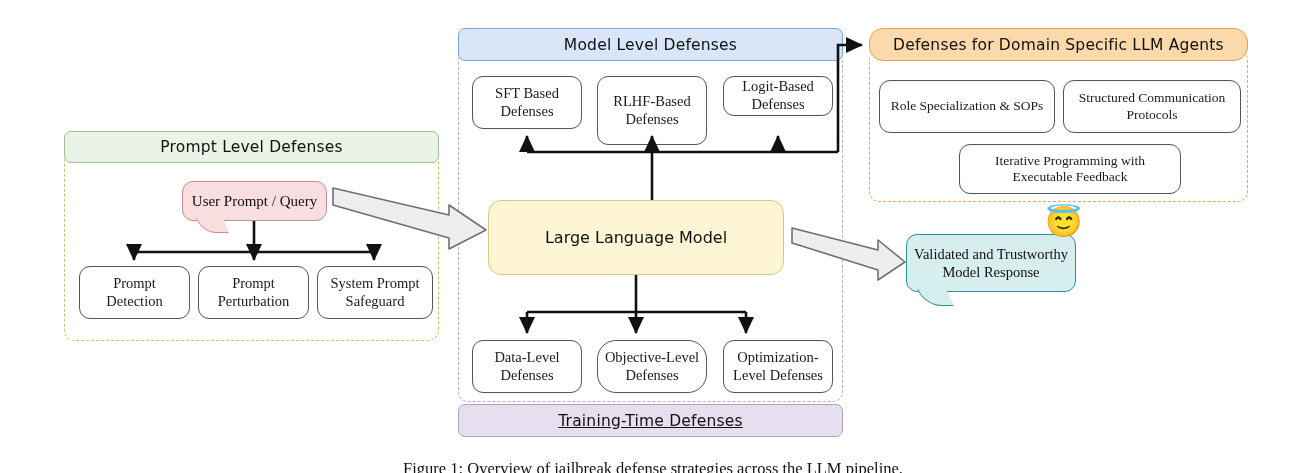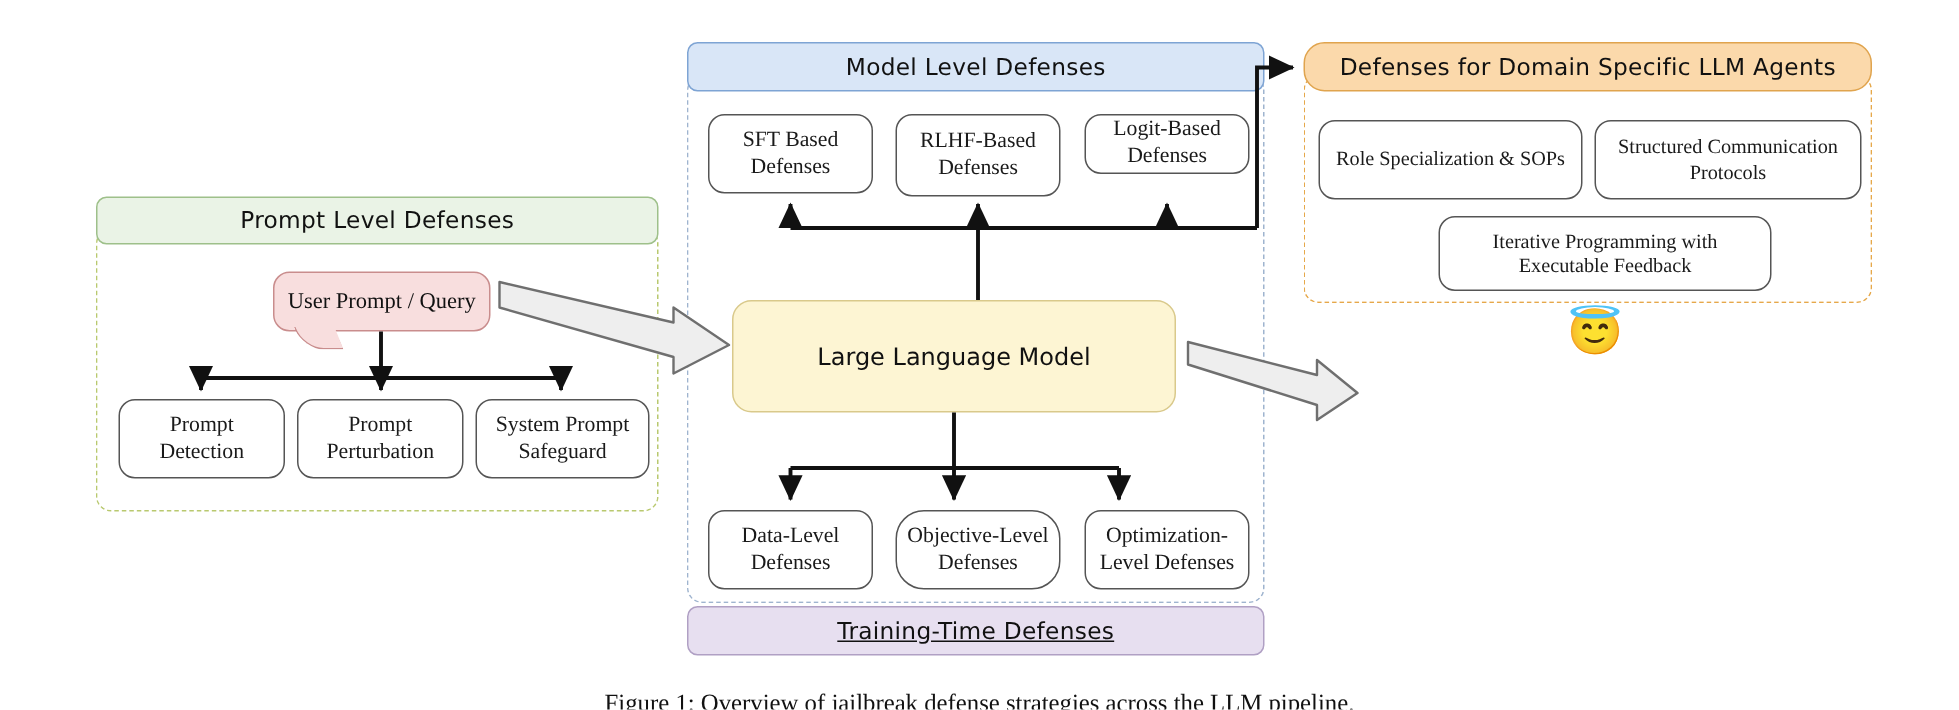--- a/index.html
+++ b/index.html
@@ -91,21 +91,21 @@
 
   <div class="panel panel-dashed blue" style="left:458px;top:50px;width:385px;height:352px;"></div>
 
   <div class="hdr blue" style="left:458px;top:28px;width:385px;height:33px;">
     <span>Model Level Defenses</span>
   </div>
 
   <div class="node" style="left:472px;top:76px;width:110px;height:53px;">
     <span>SFT Based<br>Defenses</span>
   </div>
-  <div class="node" style="left:597px;top:76px;width:110px;height:55px;">
+  <div class="node" style="left:597px;top:76px;width:110px;height:69px;">
     <span>RLHF-Based<br>Defenses</span>
   </div>
   <div class="node" style="left:723px;top:76px;width:110px;height:40px;">
     <span>Logit-Based<br>Defenses</span>
   </div>
 
   <div class="llm" style="left:488px;top:200px;width:296px;height:75px;">
     <span>Large Language Model</span>
   </div>
 
@@ -132,20 +132,24 @@
   <div class="node" style="left:879px;top:80px;width:176px;height:53px;font-size:13.5px;">
     <span>Role Specialization &amp; SOPs</span>
   </div>
   <div class="node" style="left:959px;top:144px;width:222px;height:50px;font-size:13.5px;">
     <span>Iterative Programming with<br>Executable Feedback</span>
   </div>
   <div class="node" style="left:1063px;top:80px;width:178px;height:53px;font-size:13.5px;">
     <span>Structured Communication<br>Protocols</span>
   </div>
 
+  <div class="respbox" style="left:906px;top:234px;width:170px;height:58px;">
+    <span>Validated and Trustworthy<br>Model Response</span>
+    <span class="tail"></span>
+  </div>
   <div class="emoji" style="left:1045px;top:207px;">
     <span>😇</span>
   </div>
 
   <svg class="ov" viewBox="0 0 1306 473">
     <defs>
       <marker id="ah" markerWidth="9" markerHeight="9" refX="6.2" refY="3.1" orient="auto" markerUnits="strokeWidth">
         <path d="M0,0 L6.6,3.1 L0,6.2 z" fill="#111"></path>
       </marker>
     </defs>

